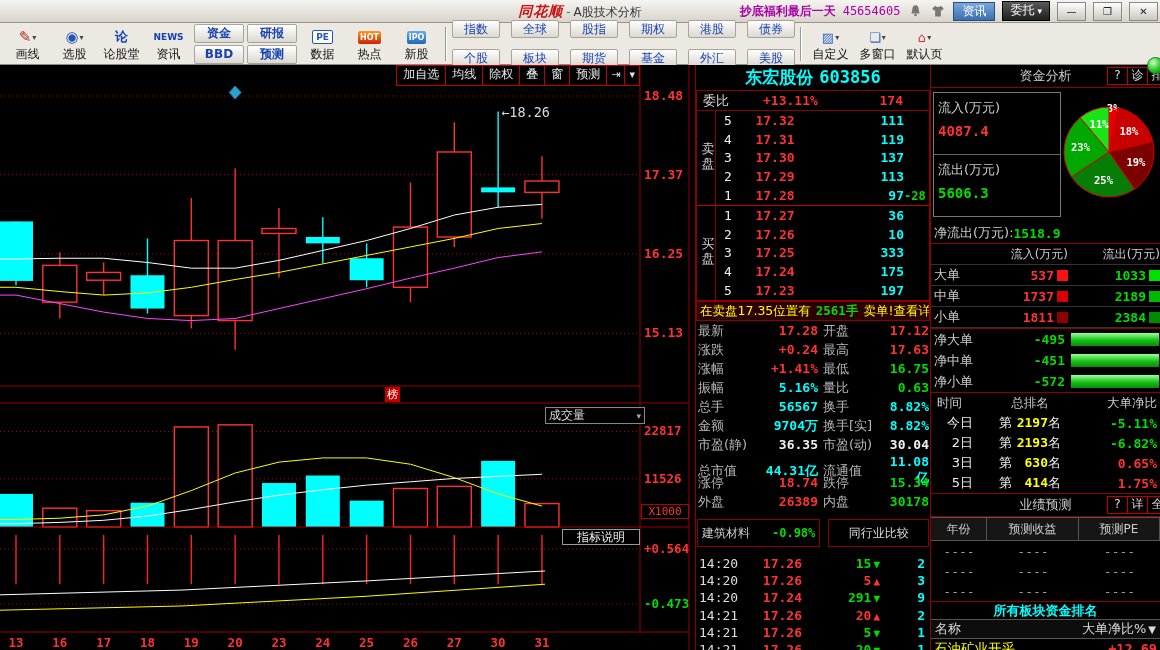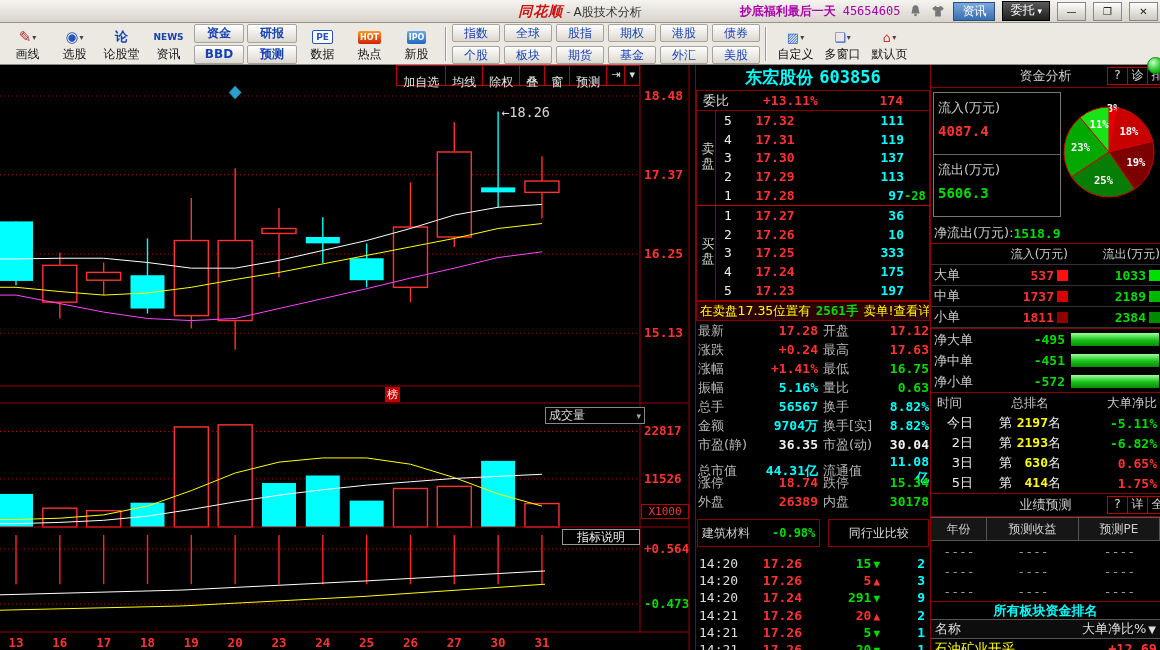--- a/index.html
+++ b/index.html
@@ -43,33 +43,33 @@
   .stackwrap{display:flex;gap:3px;flex:none;margin:0 2px;}
   .stackcol{display:flex;flex-direction:column;gap:2px;}
   .sbtn{width:48px;height:17px;border:1px solid #a8a49c;border-radius:2px;
     background:linear-gradient(#ffffff,#dcd8d0);color:#1742b0;font-size:12px;font-weight:bold;
     line-height:16px;text-align:center;}
   .badge{display:inline-block;border-radius:2px;}
   .badge-pe{border:1px solid #2255bb;color:#2255bb;background:#fff;font-size:9px;font-weight:bold;padding:1px 3px;}
   .badge-hot{background:linear-gradient(#ff9922,#cc2200);color:#fff;font-size:8px;font-weight:bold;padding:2px 2px;}
   .badge-ipo{background:linear-gradient(#66aaee,#2266bb);color:#fff;font-size:8px;font-weight:bold;padding:2px 2px;}
   .vsep{width:0;height:34px;border-left:1px solid #999;border-right:1px solid #fff;margin:0 5px;flex:none;}
-  .mgrid{display:grid;grid-auto-flow:column;grid-template-rows:repeat(2,18px);grid-auto-columns:48px;gap:4px;flex:none;}
+  .mgrid{display:grid;grid-auto-flow:column;grid-template-rows:repeat(2,18px);grid-auto-columns:48px;gap:11px;flex:none;}
   .mbtn{border:1px solid #a8a49c;border-radius:2px;background:linear-gradient(#fefefe,#dcd8d0);
     color:#1742b0;font-size:12px;line-height:16px;text-align:center;}
   .pgic{font-size:13px;color:#3366cc;}
   .pgic-home{color:#cc3333;}
 
   
   #main{position:absolute;left:0;top:65px;width:1160px;height:585px;background:#000;}
   #chart-area{position:absolute;left:0;top:0;width:695px;height:585px;}
   #chart-svg{position:absolute;left:0;top:0;}
   #chart-toolbar{position:absolute;top:0;right:55px;height:19px;display:flex;
     border:1px solid #c00000;background:#000;}
-  .cbtn{color:#e8e8e8;font-size:12px;line-height:17px;padding:8px 6px;border-left:1px solid #c00000;}
+  .cbtn{color:#e8e8e8;font-size:12px;line-height:17px;padding:0 6px;border-left:1px solid #c00000;}
   .cbtn:first-child{border-left:none;}
   .ci{color:#ddd;font-size:11px;padding:0 4px;}
   #bang{position:absolute;left:385px;top:322px;width:15px;height:15px;background:#c00000;
     color:#fff;font-size:11px;line-height:15px;text-align:center;}
   #vol-sel{position:absolute;left:545px;top:342px;width:92px;height:15px;border:1px solid #888;
     background:#000;color:#ddd;font-size:12px;display:flex;justify-content:space-between;
     align-items:center;padding:0 3px;}
   #vol-sel .caret2{font-size:9px;color:#aaa;}
   #x1000{position:absolute;left:641px;top:439px;width:46px;height:13px;border:1px solid #b00000;
     background:#000;color:#ff3333;font-size:11px;line-height:13px;text-align:center;}

